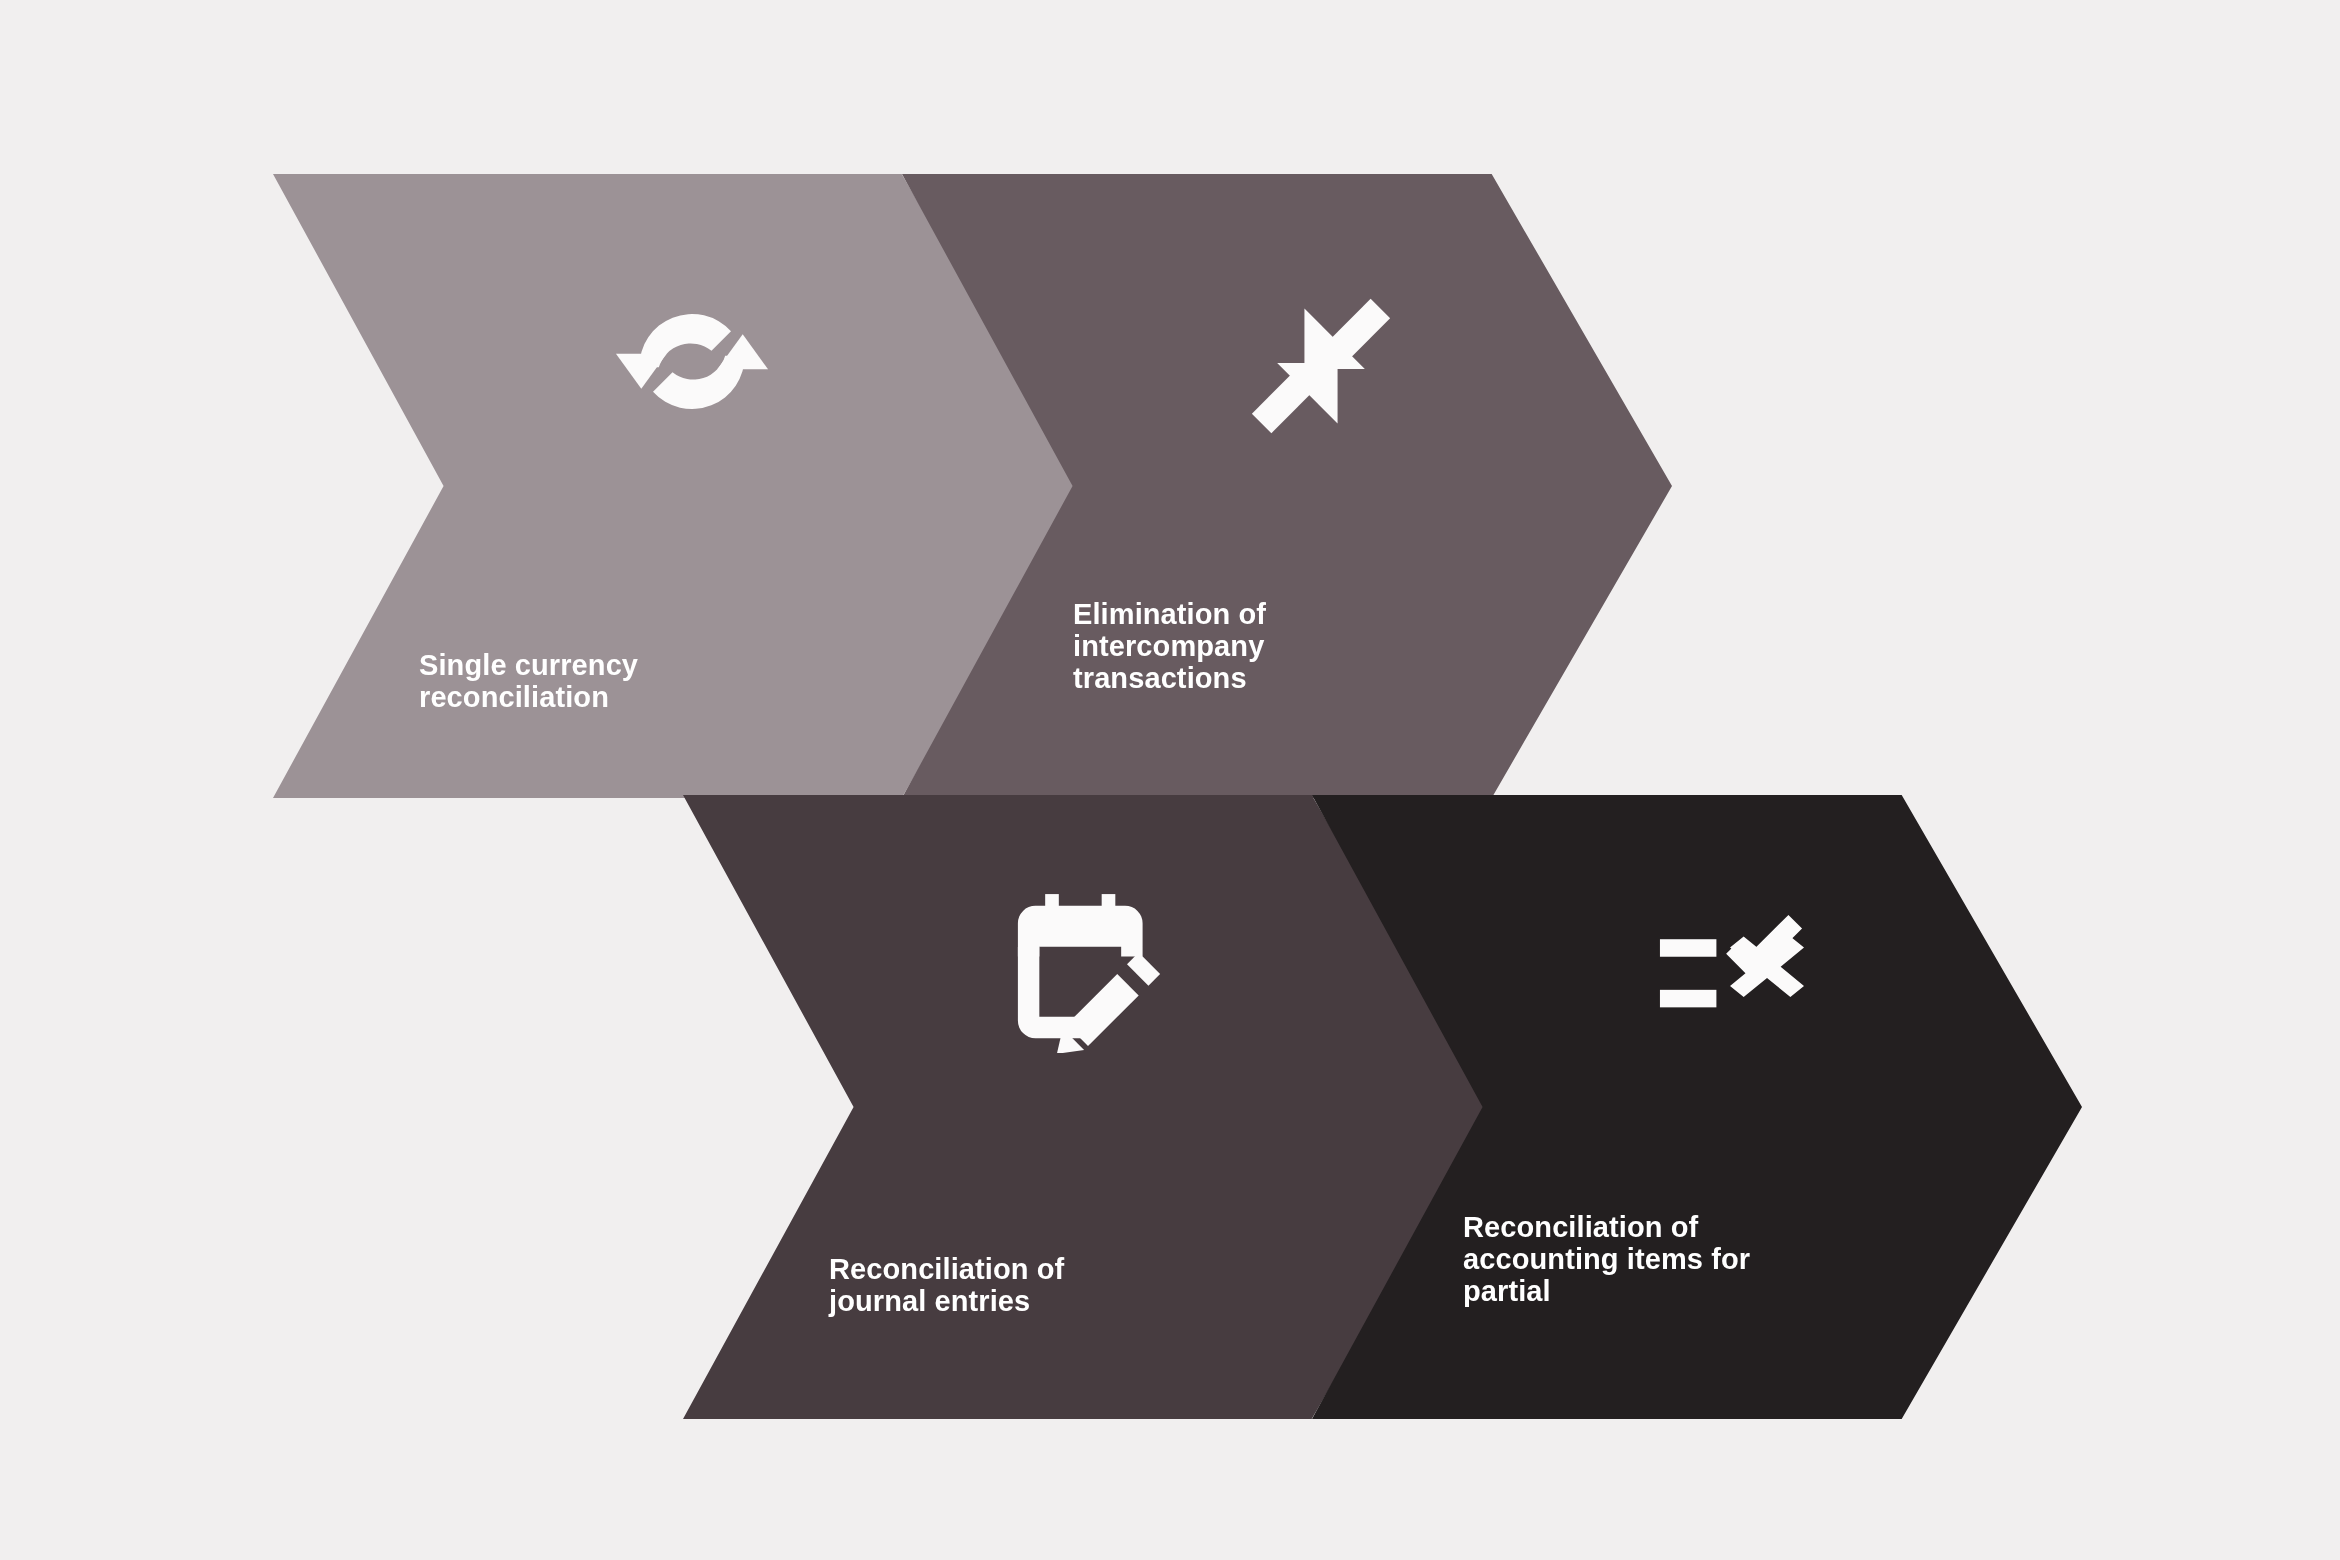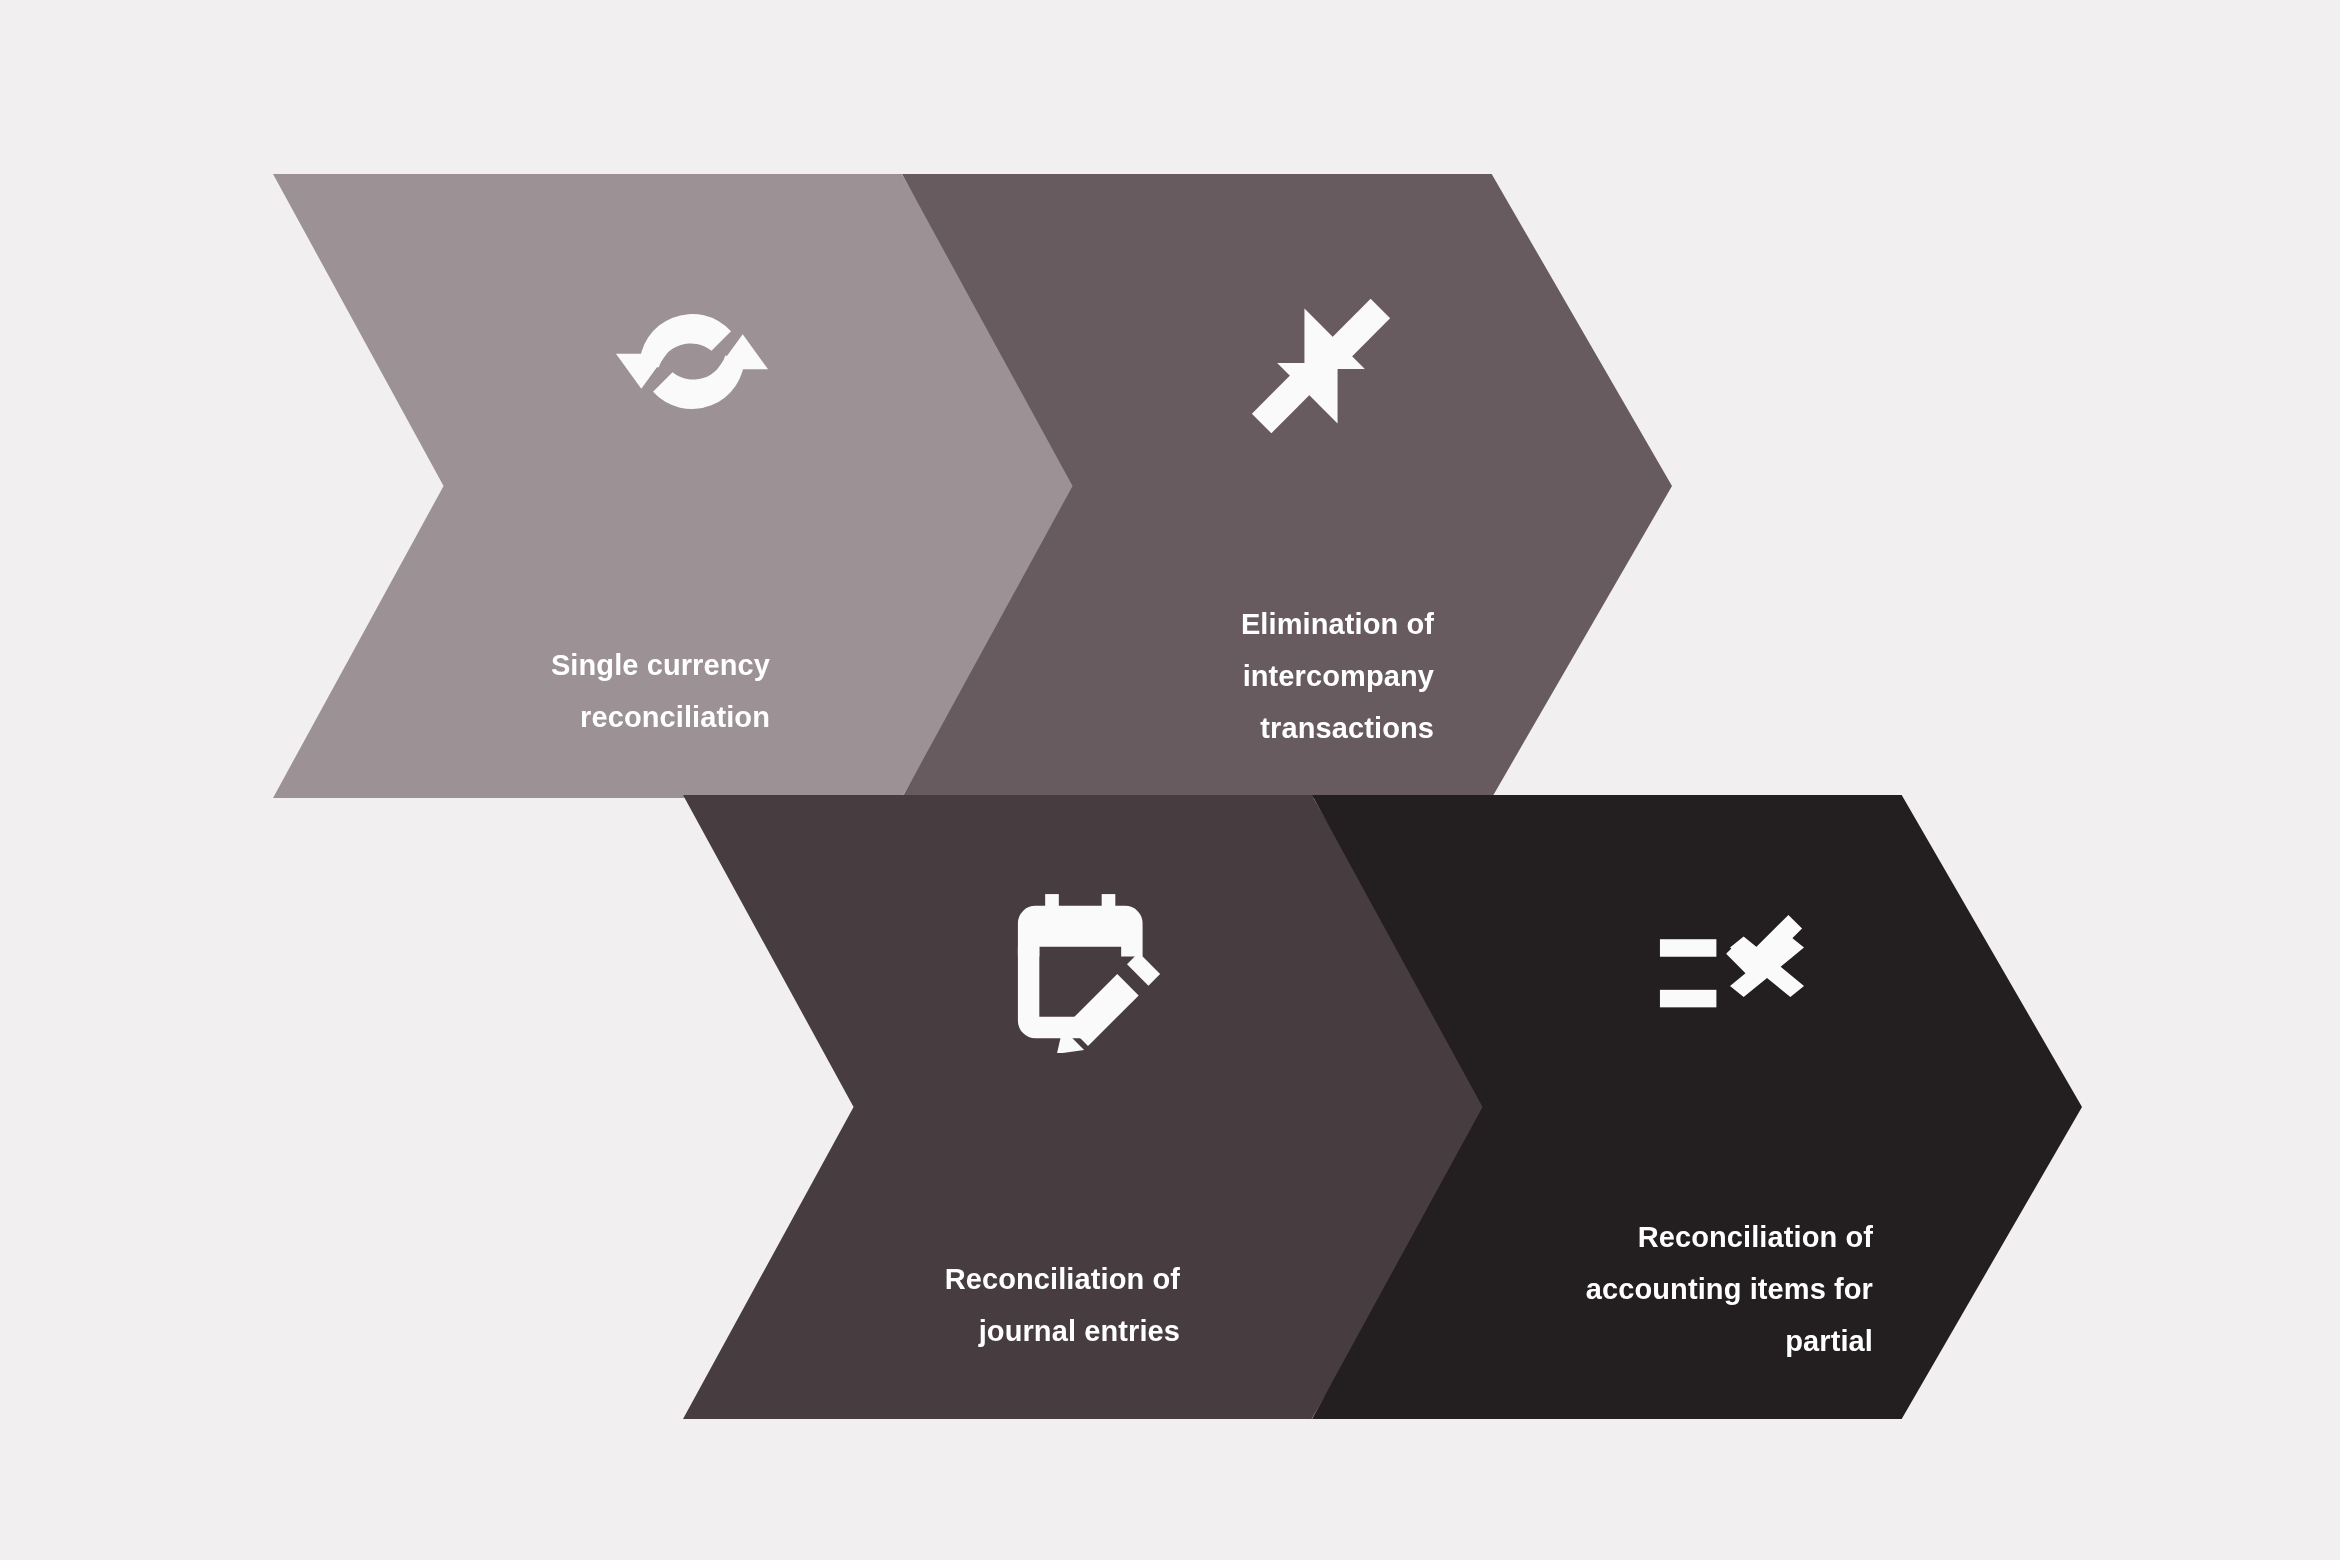--- a/index.html
+++ b/index.html
@@ -35,22 +35,22 @@
     display: block;
     pointer-events: none;
   }
 
   .card-label {
     position: absolute;
     color: #ffffff;
     font-family: "Liberation Sans", sans-serif;
     font-weight: bold;
     font-size: 29px;
-    line-height: 52px;
-    text-align: right;
+    line-height: 32px;
+    text-align: left;
     letter-spacing: 0.1px;
     white-space: pre-line;
   }
 
   
   #card-1 { left: 273px;  top: 174px;  width: 809px;  height: 624px; }
   #card-2 { left: 902px;  top: 174px;  width: 770px;  height: 624px; }
   
   #card-3 { left: 683px;  top: 795px;  width: 809px;  height: 624px; }
   #card-4 { left: 1312px; top: 795px;  width: 770px;  height: 624px; }
@@ -86,21 +86,21 @@
 
       <path d="M 134 64
                A 54 54 0 0 1 40 101
                L 60 81
                A 34 34 0 0 0 114 64
                Z"></path>
       <polygon points="106,78 158,78 132,42"></polygon>
     </g>
   </svg>
 
-  <div class="card-label" id="label-1" style="color: rgb(255, 255, 255);">Single currency
+  <div class="card-label" id="label-1" style="color: rgb(255, 255, 255); margin-top: 10px;">Single currency
 reconciliation</div>
 
   <svg class="chevron" id="card-2" viewBox="0 0 790 640" preserveAspectRatio="none">
     <polygon class="chev-shape" points="0,0 605,0 790,320 605,640 0,640 175,320" fill="#685b60"></polygon>
   </svg>
 
   <svg class="card-icon" id="icon-2" viewBox="0 0 150 150">
     <g fill="#fbfafa">
 
       <polygon points="126,6 146,26 94,78 74,58"></polygon>

